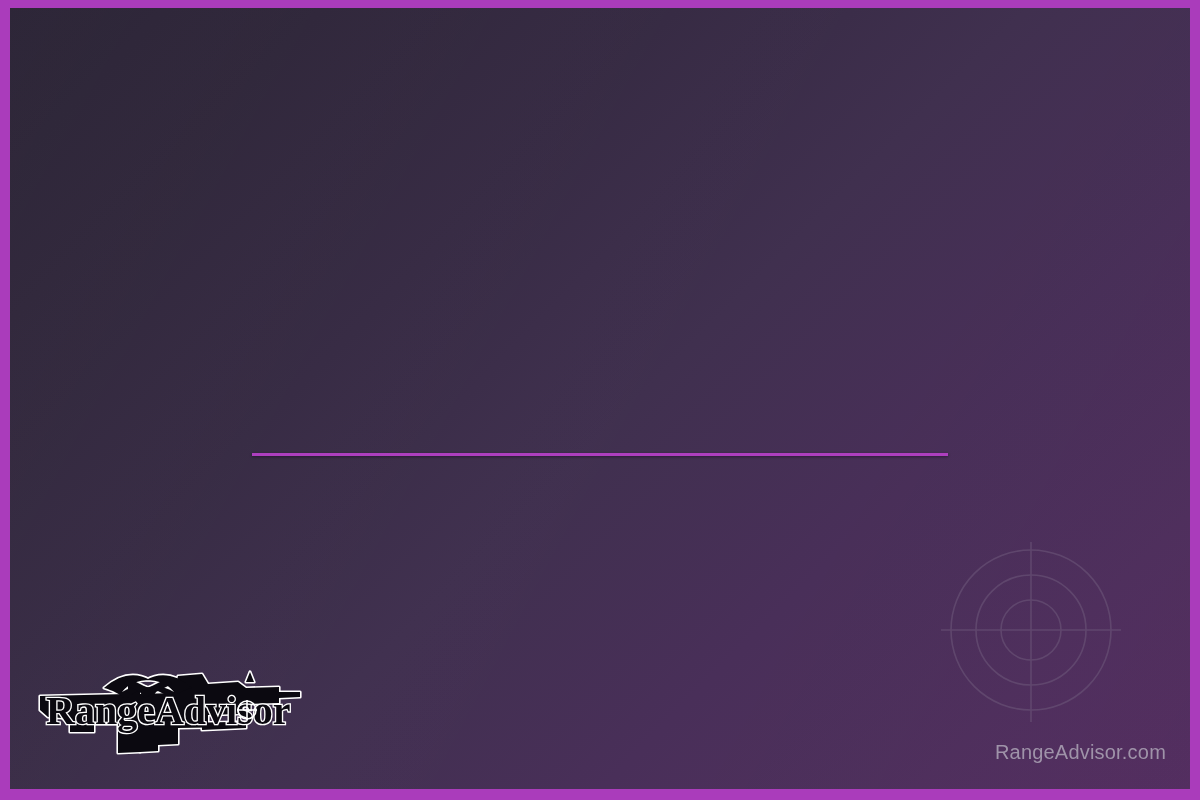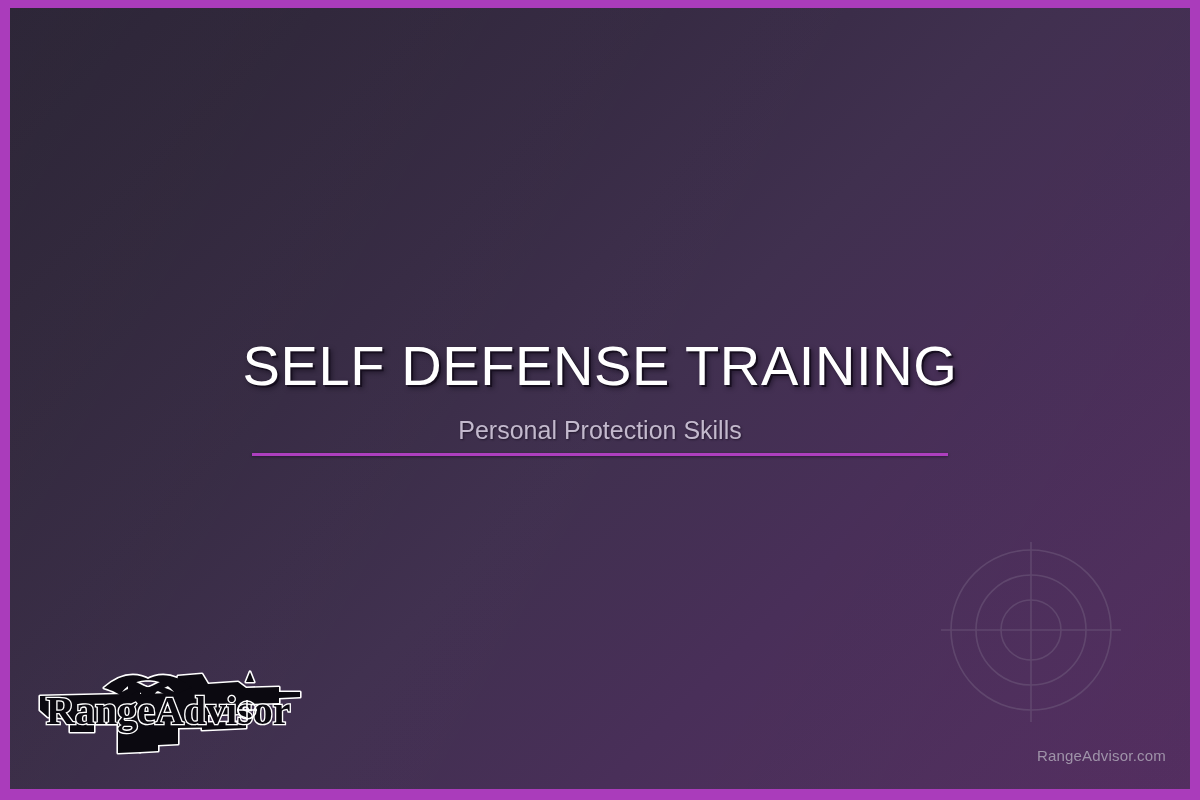--- a/index.html
+++ b/index.html
@@ -100,21 +100,21 @@
     height: 3px;
     background: #AD3FBE;
     box-shadow: 0 1px 3px rgba(10,5,16,0.45);
   }
 
   
   #site-watermark {
     position: absolute;
     right: 24px;
     bottom: 25px;
-    font-size: 15px;
+    font-size: 20px;
     color: #9f93a9;
     letter-spacing: 0.2px;
     white-space: nowrap;
   }
 
   
   #brand-logo {
     position: absolute;
     left: 22px;     
     bottom: 29px;
@@ -135,24 +135,20 @@
     <svg id="target-watermark" viewBox="0 0 180 180">
       <g fill="none" stroke="#6B5578" stroke-width="1.6" opacity="0.62">
         <circle cx="90" cy="88" r="80"></circle>
         <circle cx="90" cy="88" r="55"></circle>
         <circle cx="90" cy="88" r="30"></circle>
         <line x1="90" y1="0" x2="90" y2="180"></line>
         <line x1="0" y1="88" x2="180" y2="88"></line>
       </g>
     </svg>
 
-    <div id="title-block">
-      <h1 id="page-title">SELF DEFENSE TRAINING</h1>
-      <div id="page-subtitle">Personal Protection Skills</div>
-    </div>
 
     <div id="title-divider"></div>
 
     <div id="site-watermark">RangeAdvisor.com</div>
 
     <div id="brand-logo">
       <svg viewBox="0 0 280 98">
         <defs>
           <g id="ra-art">
 

